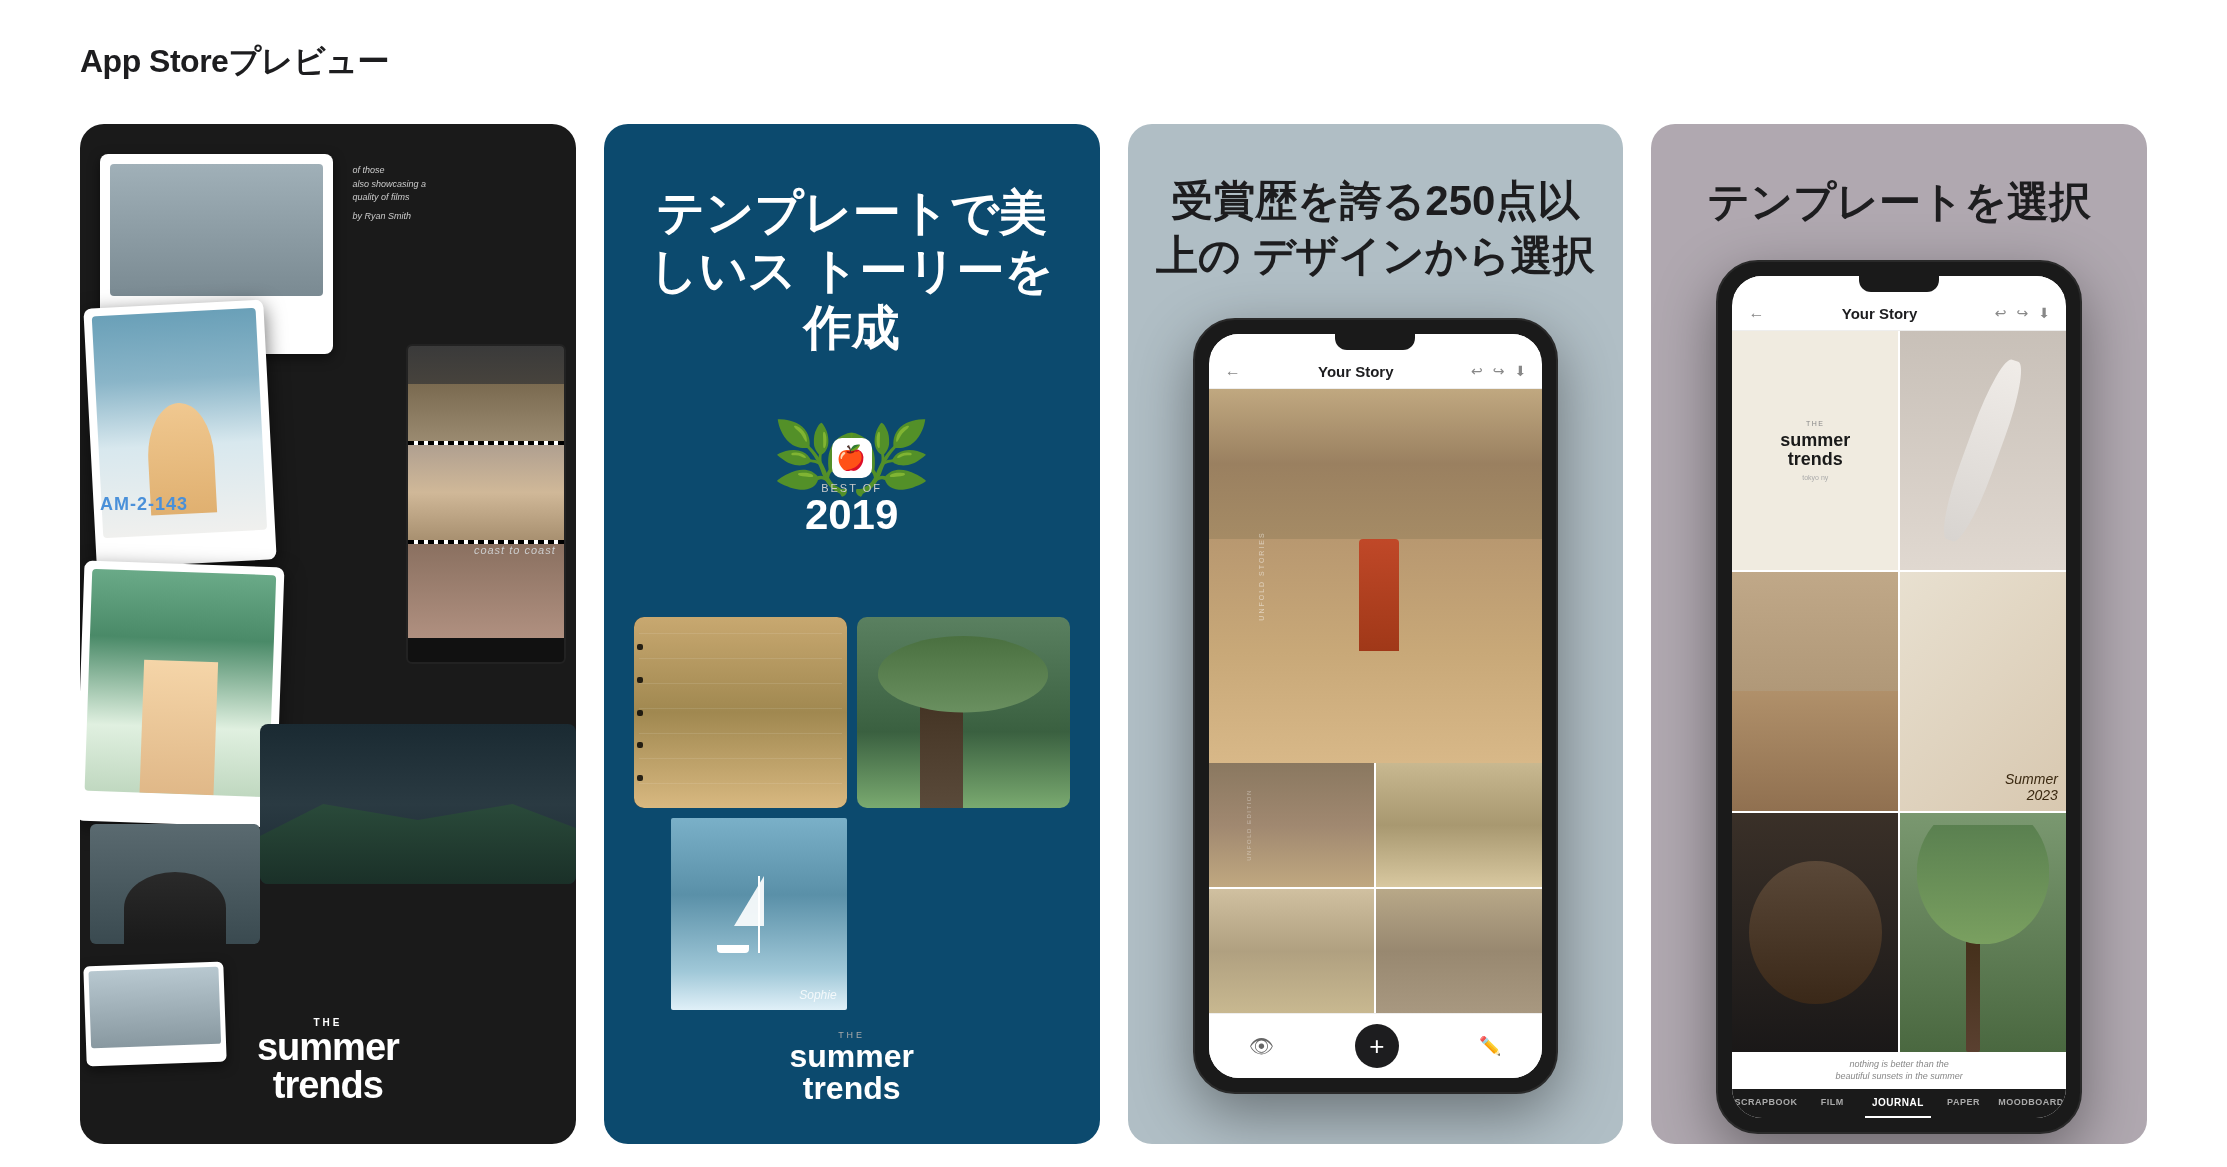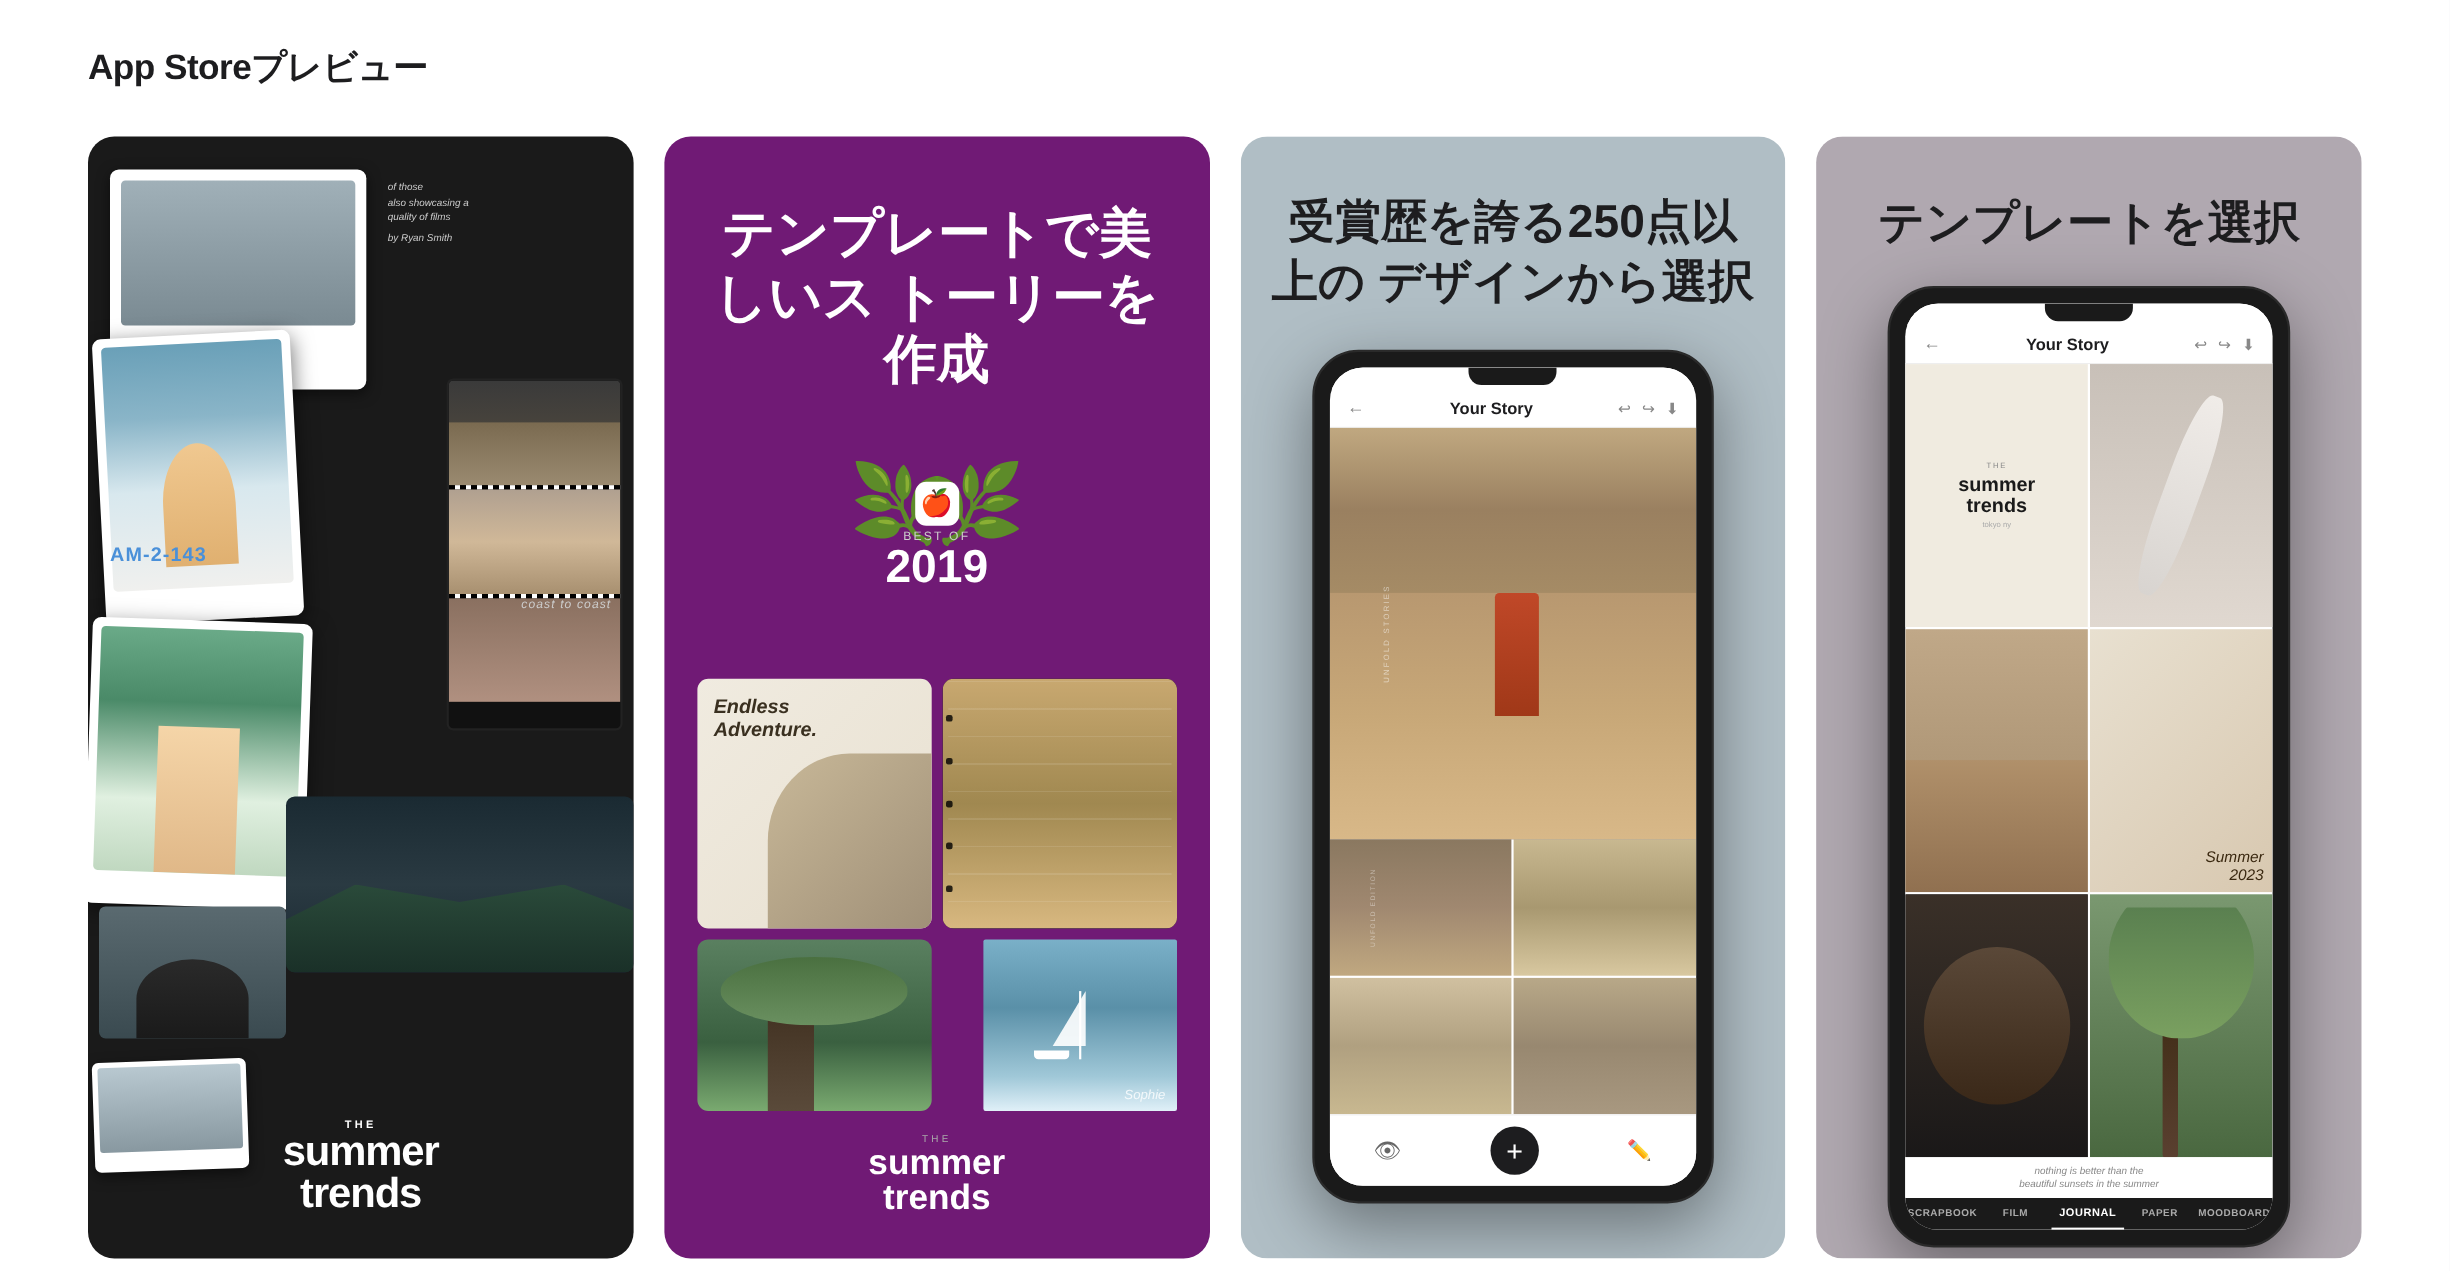--- a/index.html
+++ b/index.html
@@ -31,21 +31,21 @@
       border-radius: 24px;
       overflow: hidden;
       flex: 1;
       position: relative;
     }
     .card-1 {
       background: #1a1a1a;
       height: 1020px;
     }
     .card-2 {
-      background: #701a75;
+      background: #0c4a6e;
       height: 1020px;
     }
     .card-3 {
       background: #b0bec5;
       height: 1020px;
     }
     .card-4 {
       background: #b0a8b0;
       height: 1020px;
     }
@@ -148,26 +148,20 @@
                 <span style="font-size:24px;">🍎</span>
               </div>
               <div style="font-size:11px;color:#ccc;letter-spacing:2px;text-transform:uppercase;">BEST OF</div>
               <div style="font-size:42px;font-weight:800;color:#fff;line-height:1;">2019</div>
             </div>
           </div>
         </div>
 
         <div style="width:100%;display:grid;grid-template-columns:1fr 1fr;gap:10px;flex:1;margin-top:10px;">
 
-          <div style="background:linear-gradient(135deg,#f0ebe0 0%,#e8e0d0 100%);border-radius:10px;padding:15px;display:flex;flex-direction:column;justify-content:space-between;overflow:hidden;position:relative;">
-            <div style="position:absolute;bottom:0;right:0;width:70%;height:70%;background:linear-gradient(135deg,#c8b898 0%,#a09078 100%);border-radius:50% 0 0 0;"></div>
-            <div style="position:relative;z-index:2;">
-              <div style="font-size:18px;font-style:italic;color:#3a3020;font-weight:600;">Endless<br>Adventure.</div>
-            </div>
-          </div>
 
           <div style="background:#1a1a1a;border-radius:10px;overflow:hidden;position:relative;">
             <div style="width:100%;height:100%;background:linear-gradient(180deg,#c8a870 0%,#a08850 50%,#d8b880 100%);position:relative;">
               <div style="position:absolute;top:0;bottom:0;left:5px;right:5px;background:repeating-linear-gradient(0deg,transparent,transparent 24px,rgba(255,255,255,0.1) 24px,rgba(255,255,255,0.1) 25px);">
 
                 <div style="position:absolute;left:-3px;top:0;bottom:0;width:8px;display:flex;flex-direction:column;justify-content:space-evenly;align-items:center;">
                   <div style="width:6px;height:6px;background:#000;border-radius:2px;opacity:0.8;"></div>
                   <div style="width:6px;height:6px;background:#000;border-radius:2px;opacity:0.8;"></div>
                   <div style="width:6px;height:6px;background:#000;border-radius:2px;opacity:0.8;"></div>
                   <div style="width:6px;height:6px;background:#000;border-radius:2px;opacity:0.8;"></div>

